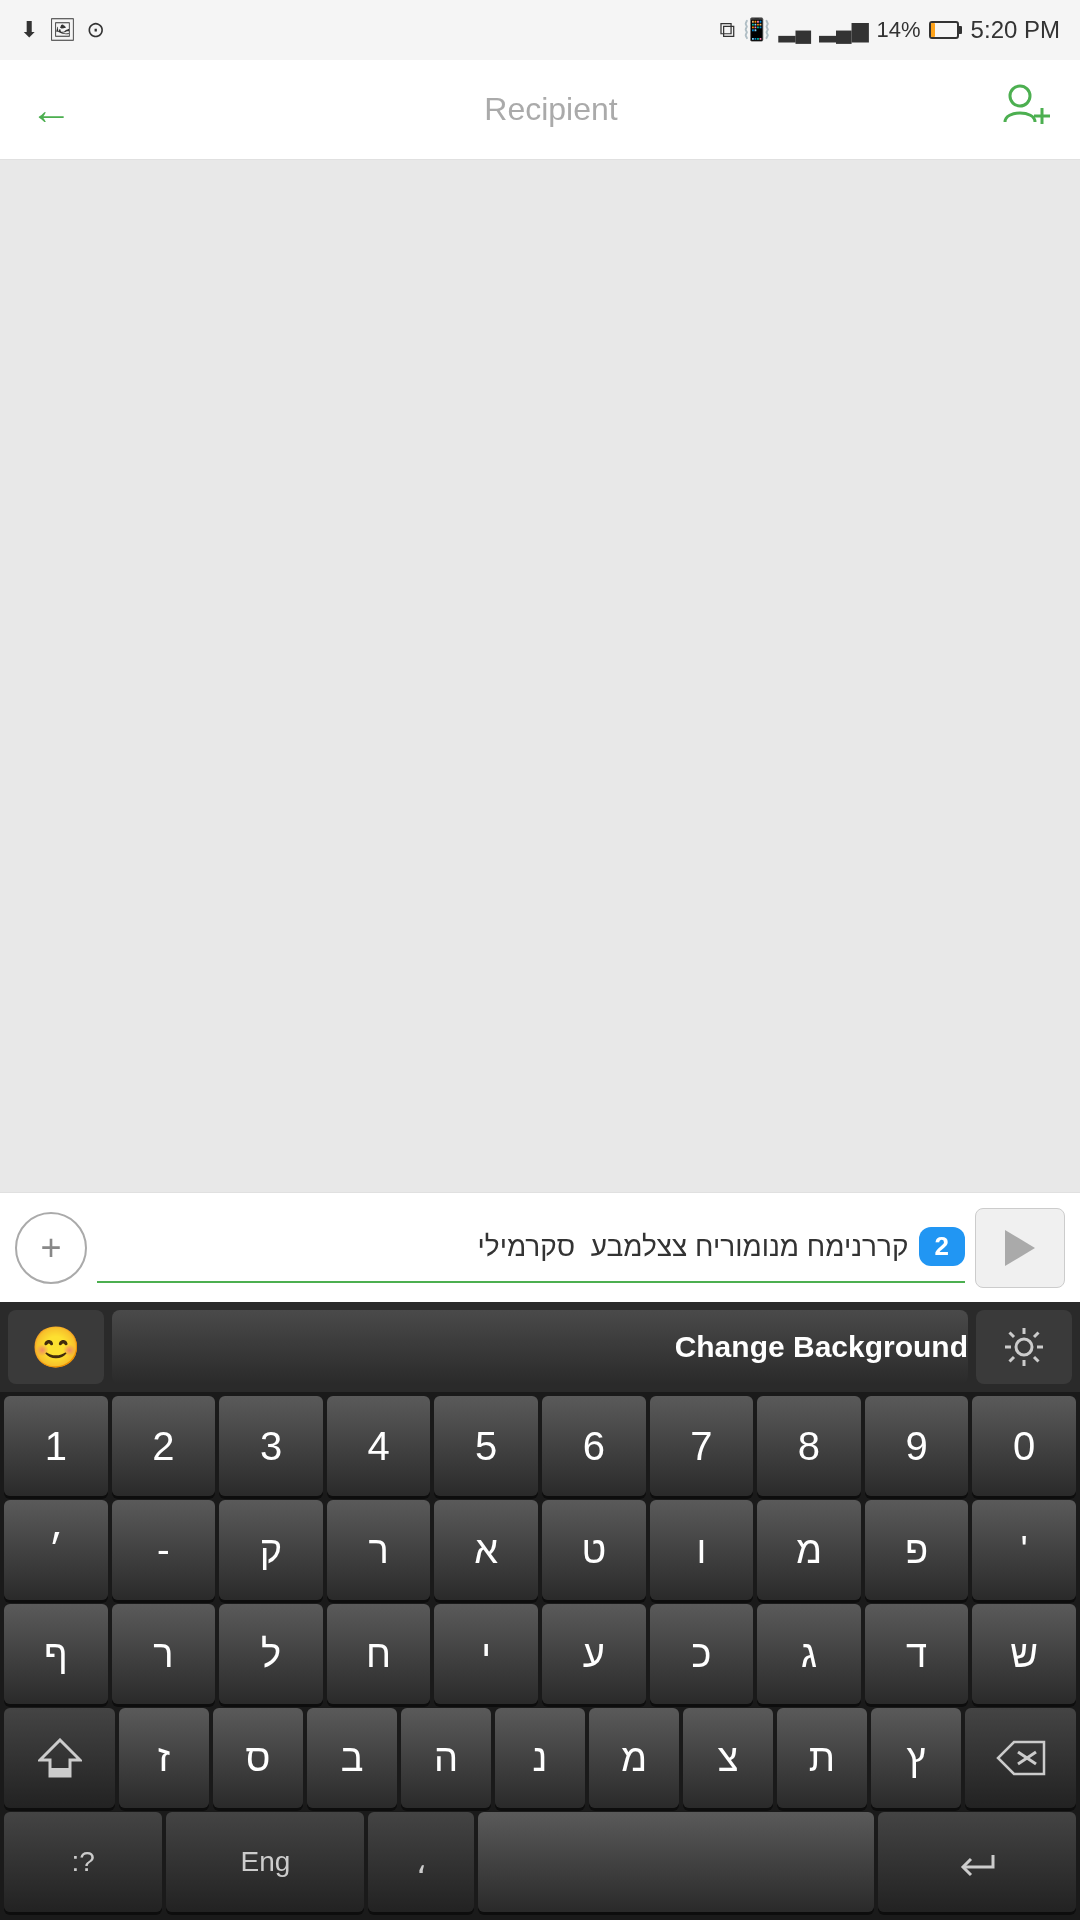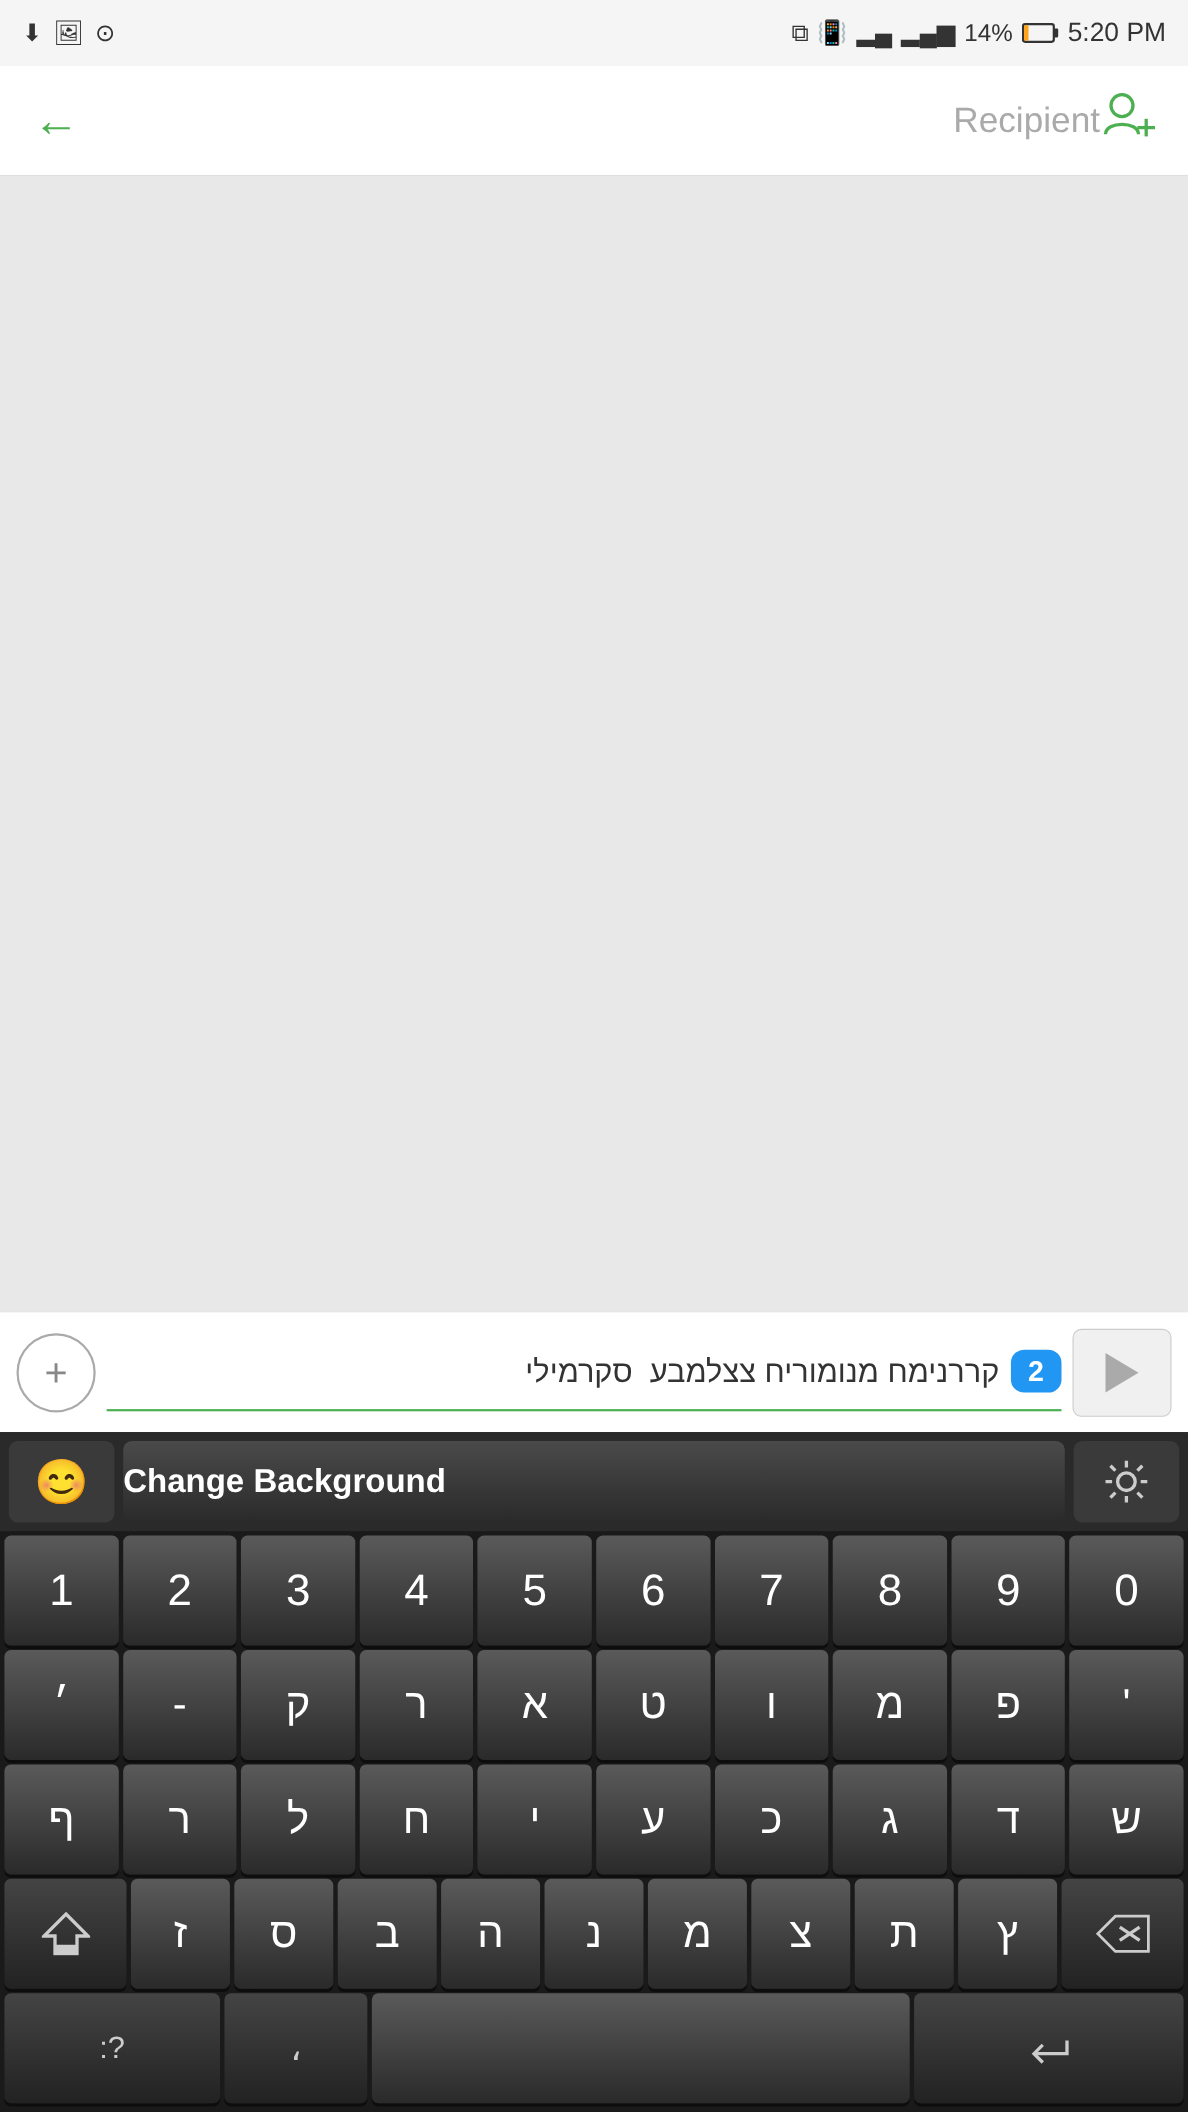--- a/index.html
+++ b/index.html
@@ -67,21 +67,21 @@
     .nav-back {
       font-size: 42px;
       color: #4caf50;
       cursor: pointer;
       font-weight: 300;
     }
     .nav-recipient {
       font-size: 32px;
       color: #aaa;
       flex: 1;
-      text-align: right;
+      text-align: center;
       padding-left: 30px;
     }
     .nav-add-contact {
       font-size: 38px;
       color: #4caf50;
       cursor: pointer;
     }
 
     
     #chat-area {
@@ -196,21 +196,21 @@
       cursor: pointer;
     }
     .kb-change-bg-btn {
       flex: 1;
       height: 74px;
       background: linear-gradient(to bottom, #4a4a4a, #2a2a2a);
       border-radius: 8px;
       margin: 0 8px;
       display: flex;
       align-items: center;
-      justify-content: flex-start;
+      justify-content: flex-end;
       cursor: pointer;
     }
     .kb-change-bg-text {
       color: #fff;
       font-size: 30px;
       font-weight: bold;
     }
     .kb-settings-btn {
       width: 96px;
       height: 74px;
@@ -429,20 +429,21 @@
         <svg width="50" height="36" viewBox="0 0 50 36">
           <path d="M18,2 L48,2 L48,34 L18,34 L2,18 Z" fill="none" stroke="#ccc" stroke-width="2.5"></path>
           <line x1="22" y1="12" x2="40" y2="24" stroke="#ccc" stroke-width="3"></line>
           <line x1="40" y1="12" x2="22" y2="24" stroke="#ccc" stroke-width="3"></line>
         </svg>
       </div>
     </div>
 
     <div class="kb-row" style="margin-bottom:8px;">
       <div class="kb-key kb-key-special kb-key-symbols">:?</div>
+      <div class="kb-key kb-key-special kb-key-lang">Eng</div>
       <div class="kb-key kb-key-special kb-key-comma">،</div>
       <div class="kb-key kb-key-space"></div>
       <div class="kb-key kb-key-special kb-key-enter">
         <svg width="40" height="30" viewBox="0 0 40 30">
           <polyline points="36,8 36,20 6,20" fill="none" stroke="#ccc" stroke-width="3"></polyline>
           <polyline points="14,12 6,20 14,28" fill="none" stroke="#ccc" stroke-width="3"></polyline>
         </svg>
       </div>
     </div>
 

